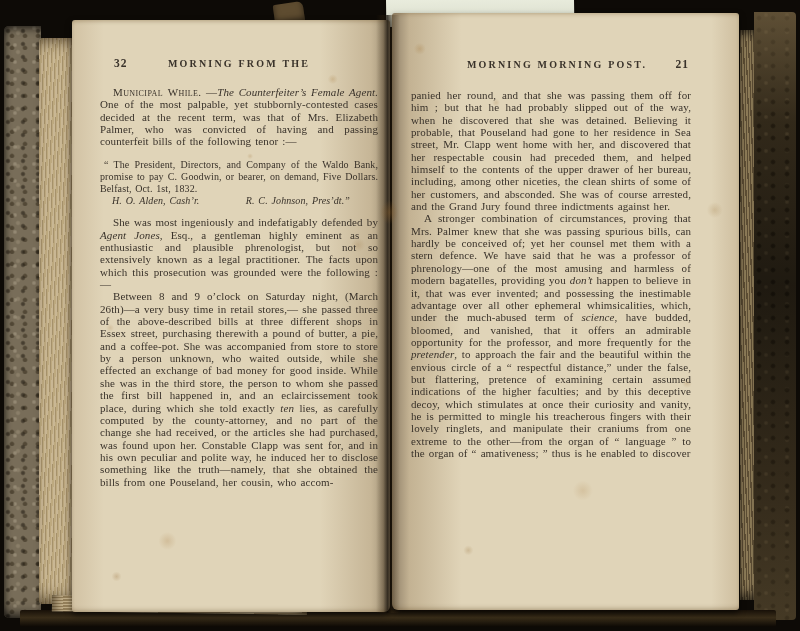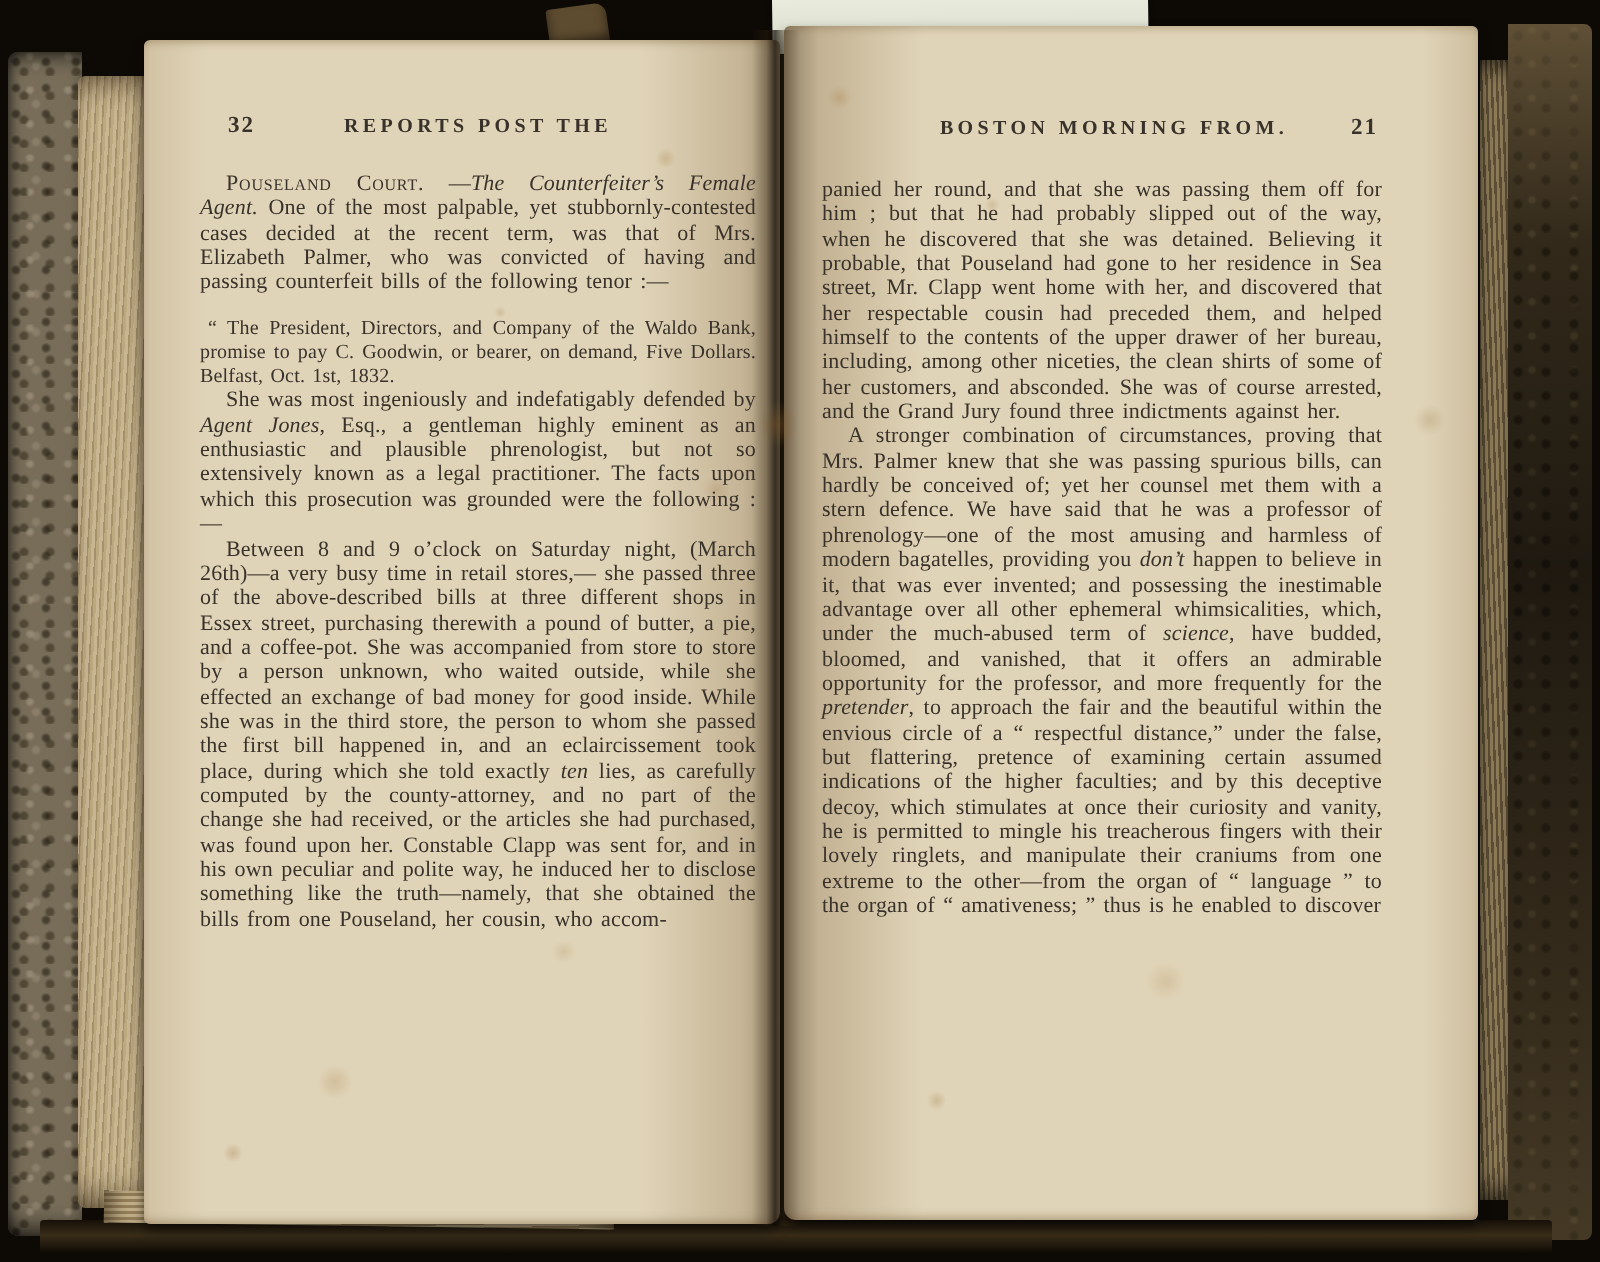--- a/index.html
+++ b/index.html
@@ -145,33 +145,37 @@
   <div class="right-edges"></div>
   <div class="right-cover"></div>
   <div class="bottom-cover"></div>
   <div class="bottom-edges"></div>
   <div class="spine-top"></div>
   <div class="bookmark"></div>
 
   <div class="page page-left">
     <div class="header">
       <span class="page-num pn-left">32</span>
-      <span class="running-title">REPORTS POST THE</span>
+      <span class="running-title">MORNING FROM THE</span>
     </div>
     <div class="body-col">
-        <p class="para indent"><span class="sc">Pouseland Court.</span><span> —</span><span class="i">The Counterfeiter’s Female Agent.</span><span>  One of the most palpable, yet stubbornly-contested cases decided at the recent term, was that of Mrs. Elizabeth Palmer, who was convicted of having and passing counterfeit bills of the following tenor :—</span></p>
+        <p class="para indent"><span class="sc">Municipal While.</span><span> —</span><span class="i">The Counterfeiter’s Female Agent.</span><span>  One of the most palpable, yet stubbornly-contested cases decided at the recent term, was that of Mrs. Elizabeth Palmer, who was convicted of having and passing counterfeit bills of the following tenor :—</span></p>
         <p class="quote"><span>“ The President, Directors, and Company of the Waldo Bank, promise to pay C. Goodwin, or bearer, on demand, Five Dollars.  Belfast, Oct. 1st, 1832.</span></p>
+        <p class="sig">
+          <span class="i">H. O. Alden, Cash’r.</span>
+          <span class="i">R. C. Johnson, Pres’dt.”</span>
+        </p>
         <p class="para indent"><span>She was most ingeniously and indefatigably defended by </span><span class="i">Agent Jones</span><span>, Esq., a gentleman highly eminent as an enthusiastic and plausible phrenologist, but not so extensively known as a legal practitioner.  The facts upon which this prosecution was grounded were the following :—</span></p>
         <p class="para indent"><span>Between 8 and 9 o’clock on Saturday night, (March 26th)—a very busy time in retail stores,— she passed three of the above-described bills at three different shops in Essex street, purchasing therewith a pound of butter, a pie, and a coffee-pot.  She was accompanied from store to store by a person unknown, who waited outside, while she effected an exchange of bad money for good inside.  While she was in the third store, the person to whom she passed the first bill happened in, and an eclaircissement took place, during which she told exactly </span><span class="i">ten</span><span> lies, as carefully computed by the county-attorney, and no part of the change she had received, or the articles she had purchased, was found upon her.  Constable Clapp was sent for, and in his own peculiar and polite way, he induced her to disclose something like the truth—namely, that she obtained the bills from one Pouseland, her cousin, who accom-</span></p>
       </div>
   </div>
 
   <div class="page page-right">
     <div class="header">
-      <span class="running-title">BOSTON MORNING FROM.</span>
+      <span class="running-title">MORNING MORNING POST.</span>
       <span class="page-num pn-right">21</span>
     </div>
     <div class="body-col">
         <p class="para"><span>panied her round, and that she was passing them off for him ; but that he had probably slipped out of the way, when he discovered that she was detained.  Believing it probable, that Pouseland had gone to her residence in Sea street, Mr. Clapp went home with her, and discovered that her respectable cousin had preceded them, and helped himself to the contents of the upper drawer of her bureau, including, among other niceties, the clean shirts of some of her customers, and absconded.  She was of course arrested, and the Grand Jury found three indictments against her.</span></p>
         <p class="para indent"><span>A stronger combination of circumstances, proving that Mrs. Palmer knew that she was passing spurious bills, can hardly be conceived of; yet her counsel met them with a stern defence.  We have said that he was a professor of phrenology—one of the most amusing and harmless of modern bagatelles, providing you </span><span class="i">don’t</span><span> happen to believe in it, that was ever invented; and possessing the inestimable advantage over all other ephemeral whimsicalities, which, under the much-abused term of </span><span class="i">science</span><span>, have budded, bloomed, and vanished, that it offers an admirable opportunity for the professor, and more frequently for the </span><span class="i">pretender</span><span>, to approach the fair and the beautiful within the envious circle of a “ respectful distance,” under the false, but flattering, pretence of examining certain assumed indications of the higher faculties; and by this deceptive decoy, which stimulates at once their curiosity and vanity, he is permitted to mingle his treacherous fingers with their lovely ringlets, and manipulate their craniums from one extreme to the other—from the organ of “ language ” to the organ of “ amativeness; ” thus is he enabled to discover</span></p>
       </div>
   </div>
 
   <div class="gutter-shadow"></div>
 </div>

